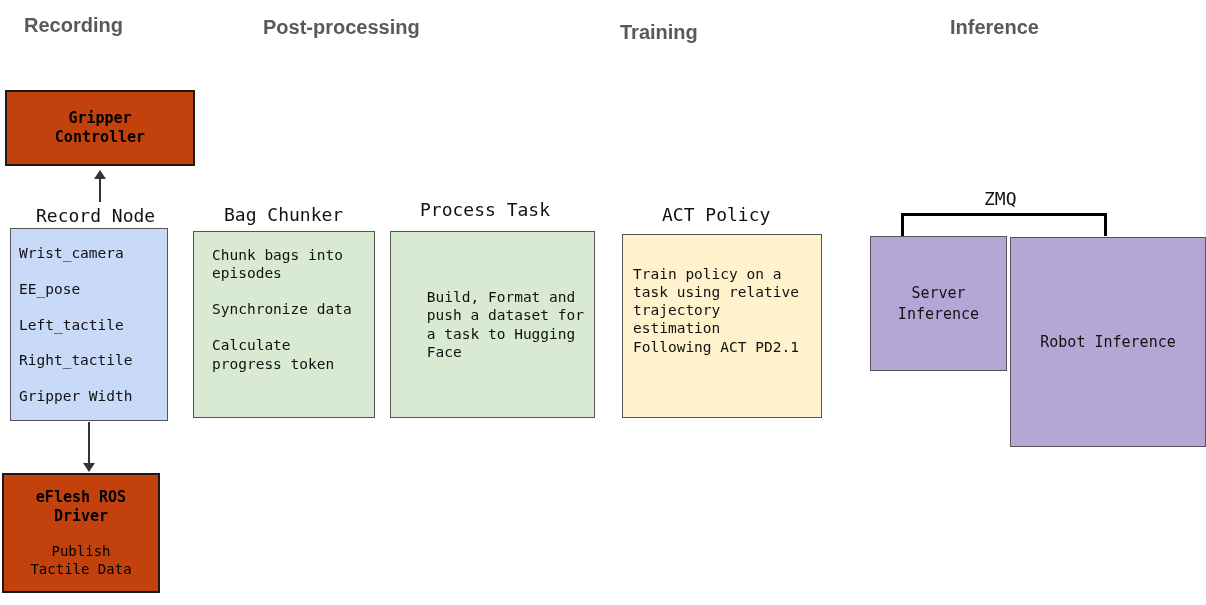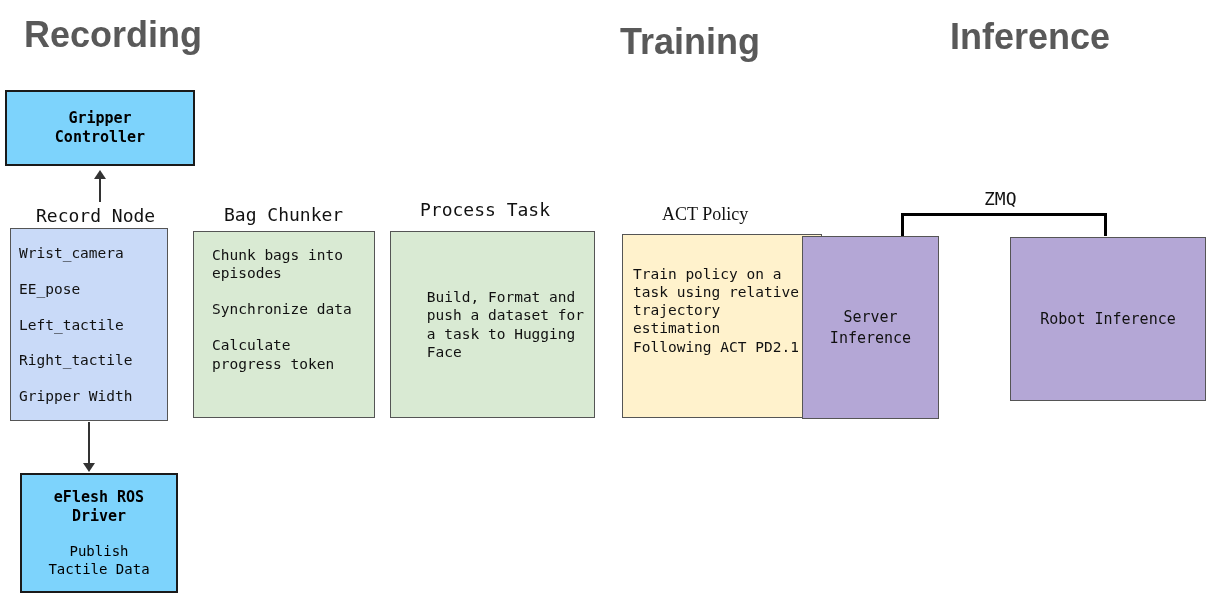--- a/index.html
+++ b/index.html
@@ -13,34 +13,34 @@
     height: 605px;
     background: #ffffff;
     font-family: "DejaVu Sans Mono", monospace;
     overflow: hidden;
   }
   .abs { position: absolute; }
 
   .stage-header {
     font-family: "Liberation Sans", sans-serif;
     font-weight: bold;
-    font-size: 36px;
+    font-size: 20px;
     color: #595959;
     white-space: nowrap;
   }
 
   .box-label {
     font-family: "DejaVu Sans Mono", monospace;
     font-size: 18px;
     color: #111111;
     white-space: nowrap;
   }
 
   .gray-box {
-    background: #7dd3fc;
+    background: #c2410c;
     border: 2px solid #1a1a1a;
     box-sizing: border-box;
     display: flex;
     flex-direction: column;
     align-items: center;
     justify-content: center;
     text-align: center;
   }
   .gray-box .bold-line {
     font-weight: bold;
@@ -143,20 +143,21 @@
     border-right: 3px solid #000000;
     box-sizing: border-box;
   }
 </style>
 </head>
 <body>
 
 <div id="canvas">
 
   <div class="abs stage-header" style="left:24px; top:14px;">Recording</div>
+  <div class="abs stage-header" style="left:263px; top:16px;">Post-processing</div>
   <div class="abs stage-header" style="left:620px; top:21px;text-align:center;">Training</div>
   <div class="abs stage-header" style="left:950px; top:16px;">Inference</div>
 
   <div class="abs gray-box" style="left:5px; top:90px; width:190px; height:76px;">
     <div class="bold-line">Gripper
 Controller</div>
   </div>
 
   <div class="abs arrow-head-up" style="left:94px; top:170px;"></div>
   <div class="abs arrow-shaft" style="left:99px; top:178px; height:24px;"></div>
@@ -166,21 +167,21 @@
     <div class="item">Wrist_camera</div>
     <div class="item">EE_pose</div>
     <div class="item">Left_tactile</div>
     <div class="item">Right_tactile</div>
     <div class="item">Gripper Width</div>
   </div>
 
   <div class="abs arrow-shaft" style="left:88px; top:422px; height:42px;"></div>
   <div class="abs arrow-head-down" style="left:83px; top:463px;"></div>
 
-  <div class="abs gray-box" style="left:20px; top:473px; width:158px; height:120px;">
+  <div class="abs gray-box" style="left:2px; top:473px; width:158px; height:120px;">
     <div class="bold-line">eFlesh ROS
 Driver</div>
     <div class="normal-line">Publish
 Tactile Data</div>
   </div>
 
   <div class="abs box-label" style="left:224px; top:204px;text-align:right;">Bag Chunker</div>
   <div class="abs green-box" style="left:193px; top:231px; width:182px; height:187px;">
     <p class="para">Chunk bags into
 episodes</p>
@@ -190,34 +191,34 @@
   </div>
 
   <div class="abs box-label" style="left:420px; top:199px;">Process Task</div>
   <div class="abs green-box center-v" style="left:390px; top:231px; width:205px; height:187px;">
     <p class="para">Build, Format and
 push a dataset for
 a task to Hugging
 Face</p>
   </div>
 
-  <div class="abs box-label" style="left:662px; top:204px;font-family:Liberation Serif, serif;">ACT Policy</div>
+  <div class="abs box-label" style="left:662px; top:204px;">ACT Policy</div>
   <div class="abs yellow-box" style="left:622px; top:234px; width:200px; height:184px;">
     <p class="para">Train policy on a
 task using relative
 trajectory
 estimation
 Following ACT PD2.1</p>
   </div>
 
   <div class="abs box-label" style="left:984px; top:188px;">ZMQ</div>
   <div class="abs zmq-bracket" style="left:901px; top:213px; width:206px; height:23px;"></div>
 
-  <div class="abs purple-box" style="left:802px; top:236px; width:137px; height:183px;">
+  <div class="abs purple-box" style="left:870px; top:236px; width:137px; height:135px;">
     <div class="label">Server
 Inference</div>
   </div>
 
-  <div class="abs purple-box" style="left:1010px; top:237px; width:196px; height:164px;text-align:center;">
+  <div class="abs purple-box" style="left:1010px; top:237px; width:196px; height:210px;text-align:center;">
     <div class="label">Robot Inference</div>
   </div>
 
 </div>
 
 </body></html>

